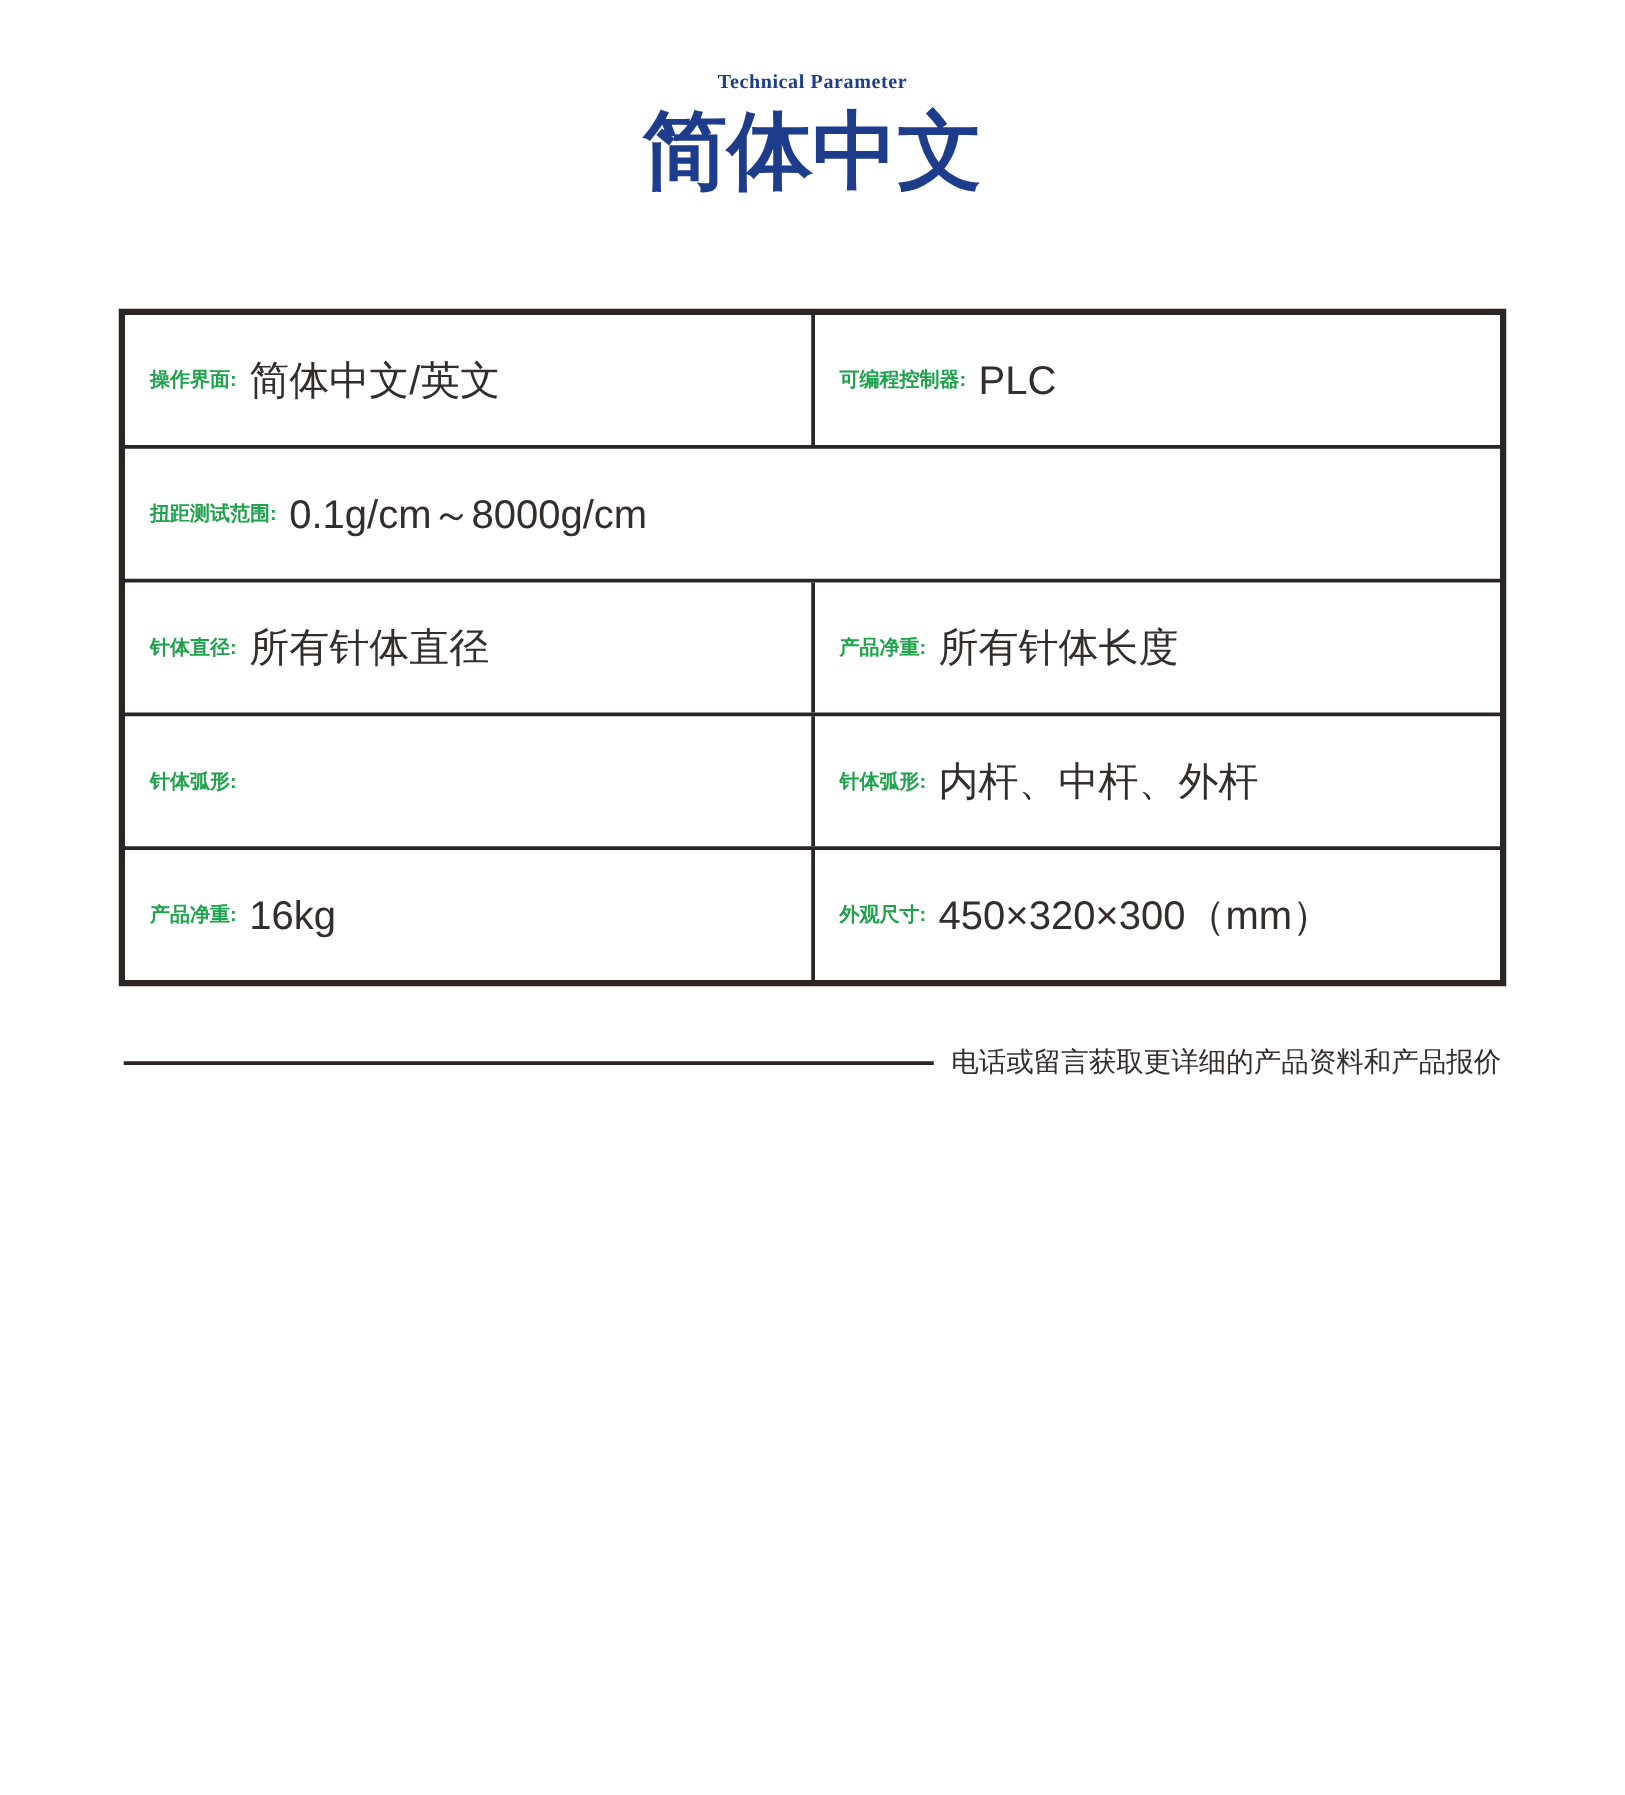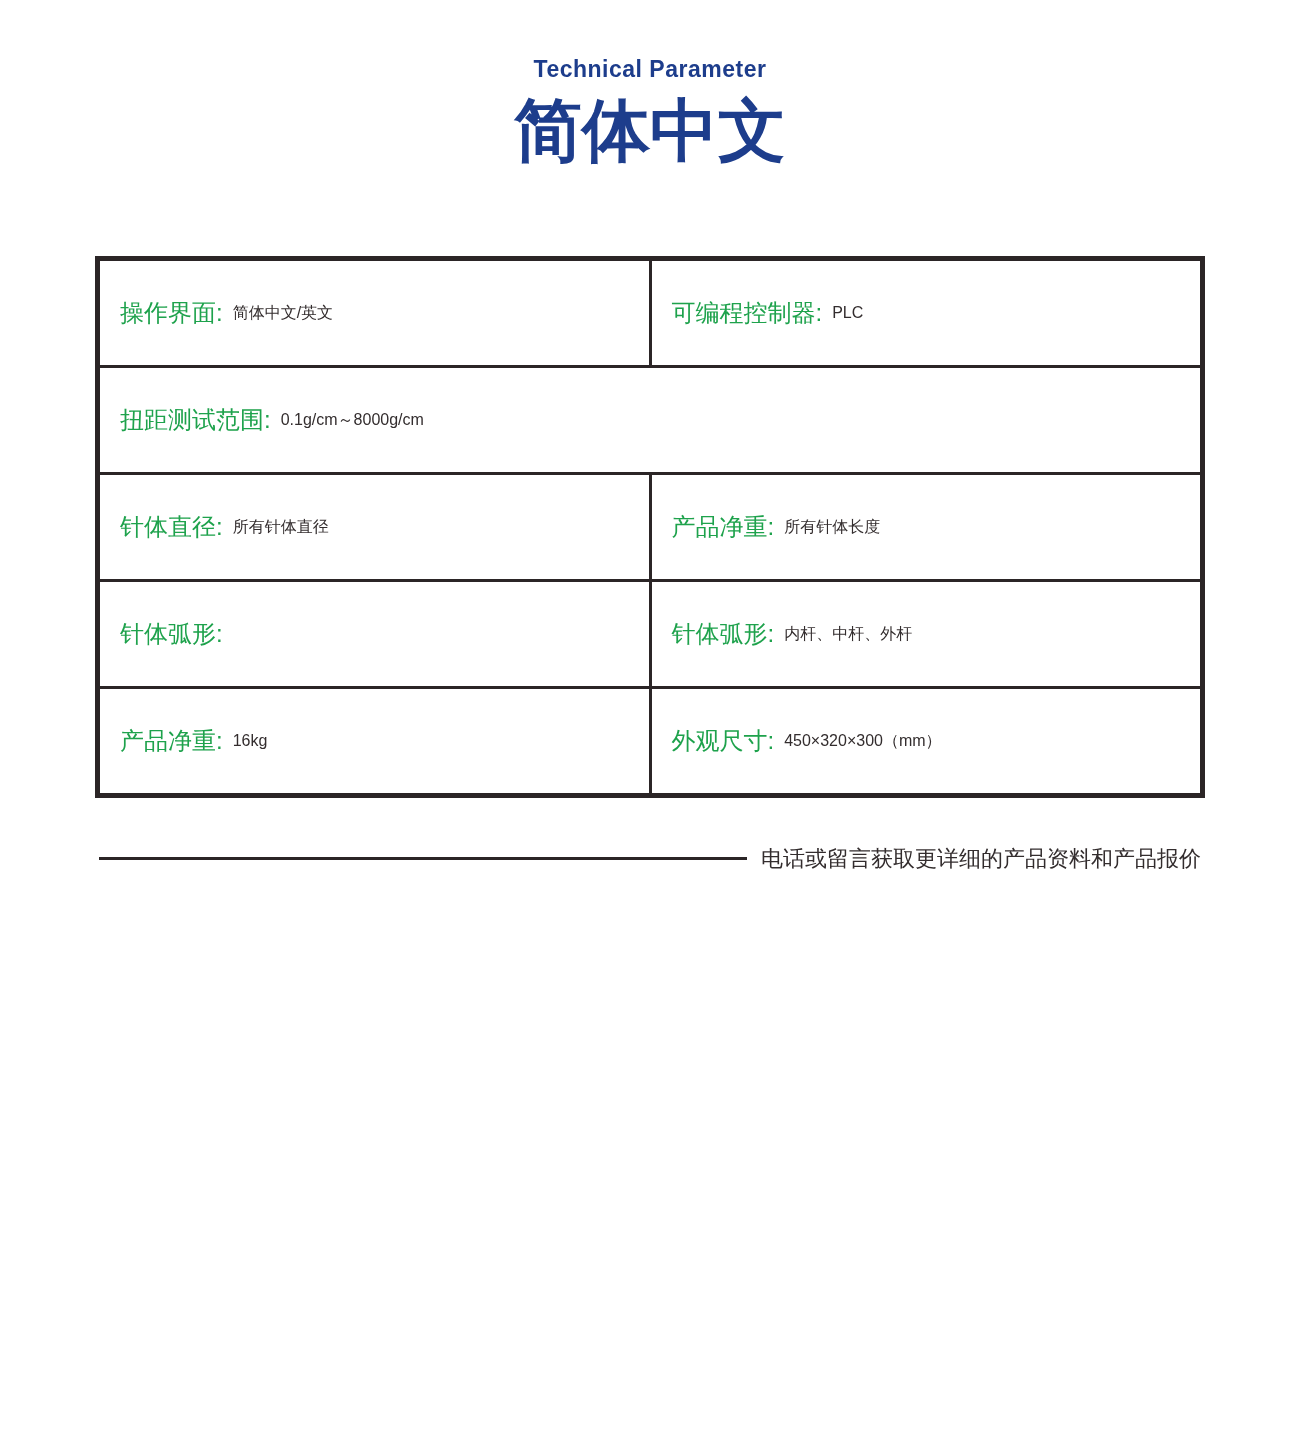--- a/index.html
+++ b/index.html
@@ -4,44 +4,45 @@
 <style>
   html, body { margin: 0; padding: 0; }
   body {
     width: 1300px; height: 1436px;
     background: #ffffff;
     font-family: "Liberation Sans", "DejaVu Sans", sans-serif;
     overflow: hidden;
   }
   .header { text-align: center; padding-top: 56px; }
   .subtitle {
-    font-size: 23px; font-weight: bold;
+    font-size: 16px; font-weight: bold;
     color: var(--title_blue); letter-spacing: 0.5px;
     line-height: 1.2;
+    font-family: Liberation Serif, serif;
   }
   .title {
     font-size: 68px; font-weight: bold;
     color: var(--title_blue);
     margin-top: 8px; line-height: 1.12;
   }
   .spec-table {
     width: 1100px;
     margin: 88px auto 0;
     border: 5px solid var(--border_dark);
   }
   .t-row { display: flex; min-height: 104px; border-top: 3px solid var(--border_dark); }
   .t-row:first-child { border-top: none; }
   .t-cell { flex: 1; display: flex; align-items: center; padding: 10px 16px 10px 20px; box-sizing: border-box; }
   .t-cell + .t-cell { border-left: 3px solid var(--border_dark); text-align: center; }
   .label {
-    color: var(--label_green); font-weight: normal;
-    font-size: 24px; white-space: nowrap; flex: none;
+    color: var(--label_green); font-weight: bold;
+    font-size: 16px; white-space: nowrap; flex: none;
   }
   .value {
-    color: var(--text_dark); font-size: 16px; font-weight: 500;
+    color: var(--text_dark); font-size: 32px; font-weight: 500;
     margin-left: 10px; line-height: 1.35;
   }
   .footer {
     width: 1102px; margin: 46px auto 0;
     display: flex; align-items: center;
   }
   .footer-line { flex: 1; height: 3px; background: var(--border_dark); margin-right: 14px; }
   .footer-note { font-size: 22px; font-weight: 500; color: var(--text_dark); white-space: nowrap; text-align: center; }
 </style>
 </head>

